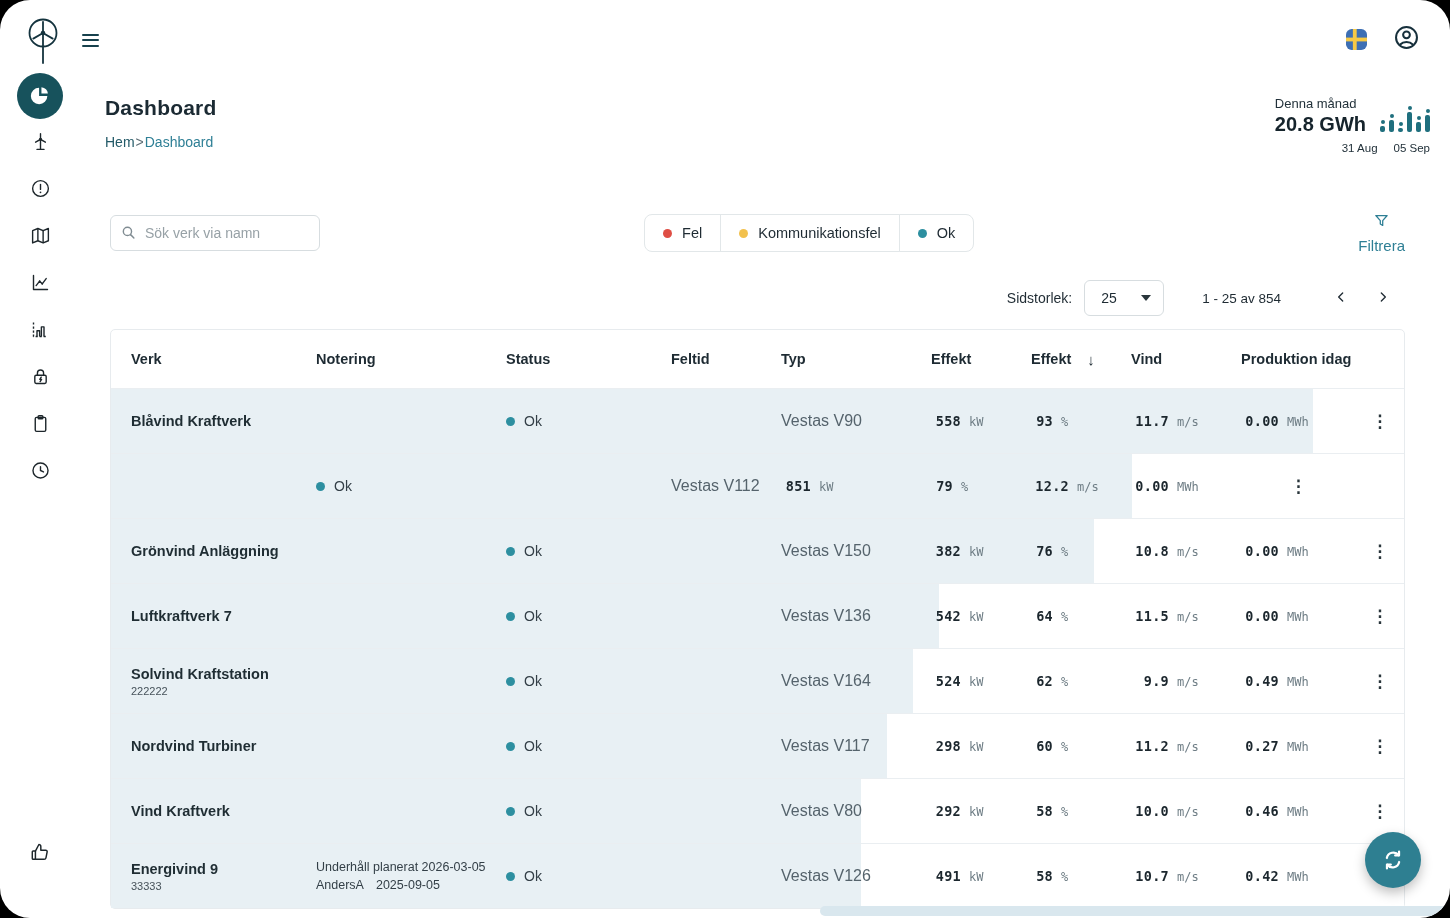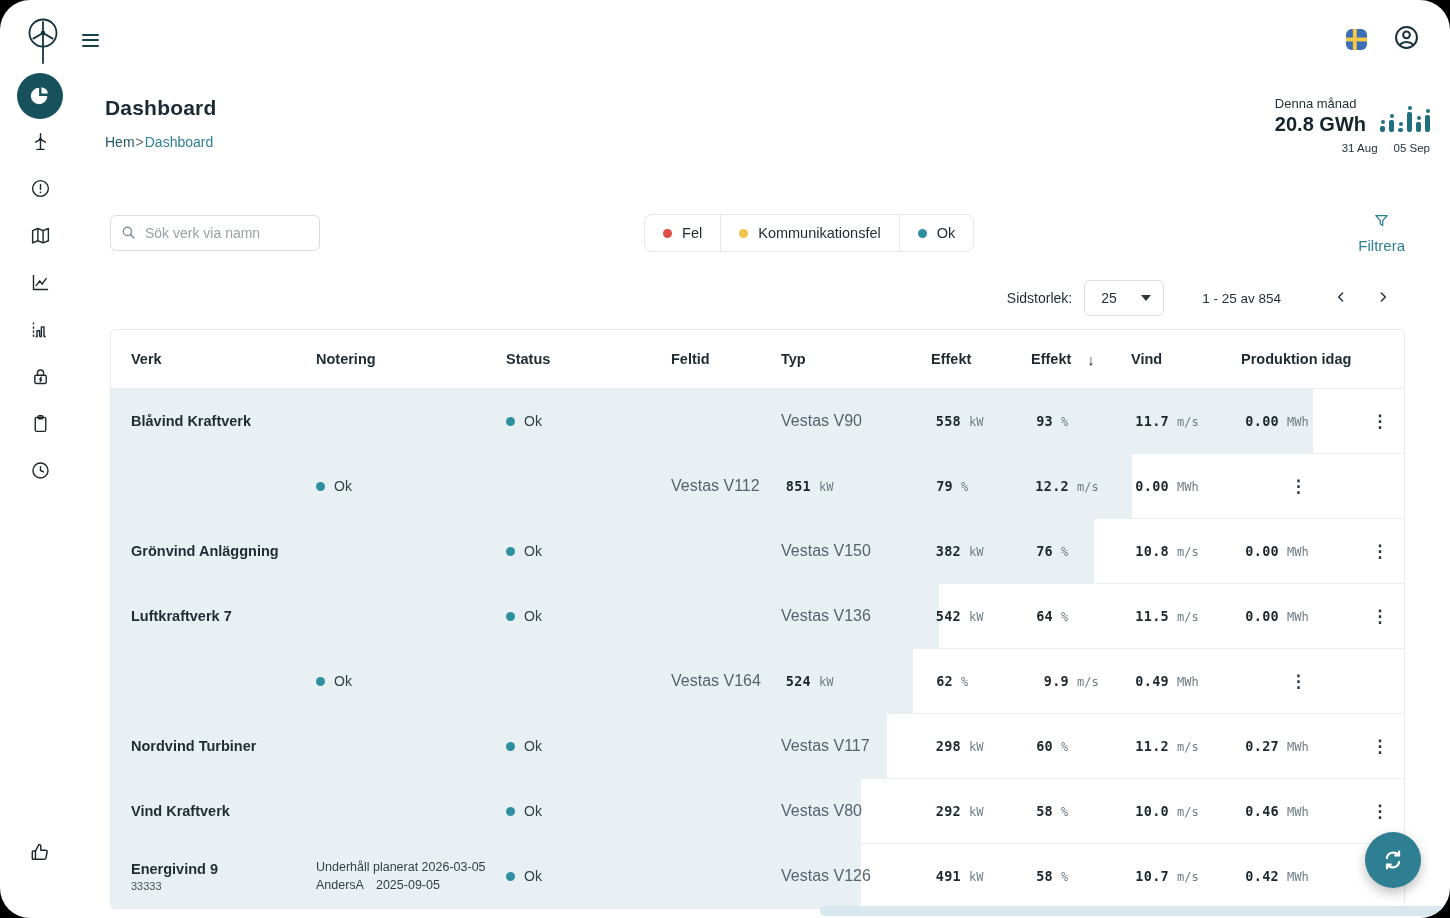--- a/index.html
+++ b/index.html
@@ -457,20 +457,24 @@
     </div>
     <div class="cell num">
       <span class="val w-prod">0.00</span>
       <span class="unit u-prod">MWh</span>
     </div>
     <button class="cell kebab">⋮</button>
   </div>
 
   <div class="trow">
     <div class="row-bar" style="width: 62%;"></div>
+    <div class="cell">
+      <div class="plant-name">Solvind Kraftstation</div>
+      <div class="plant-id">222222</div>
+    </div>
     <div class="cell"></div>
     <div class="cell status-cell">
       <span class="status-dot" style="background: rgb(45, 143, 160);"></span>
       <span>Ok</span>
     </div>
     <div class="cell"></div>
     <div class="cell type-cell">Vestas V164</div>
     <div class="cell num">
       <span class="val w-power">524</span>
       <span class="unit u-power">kW</span>

